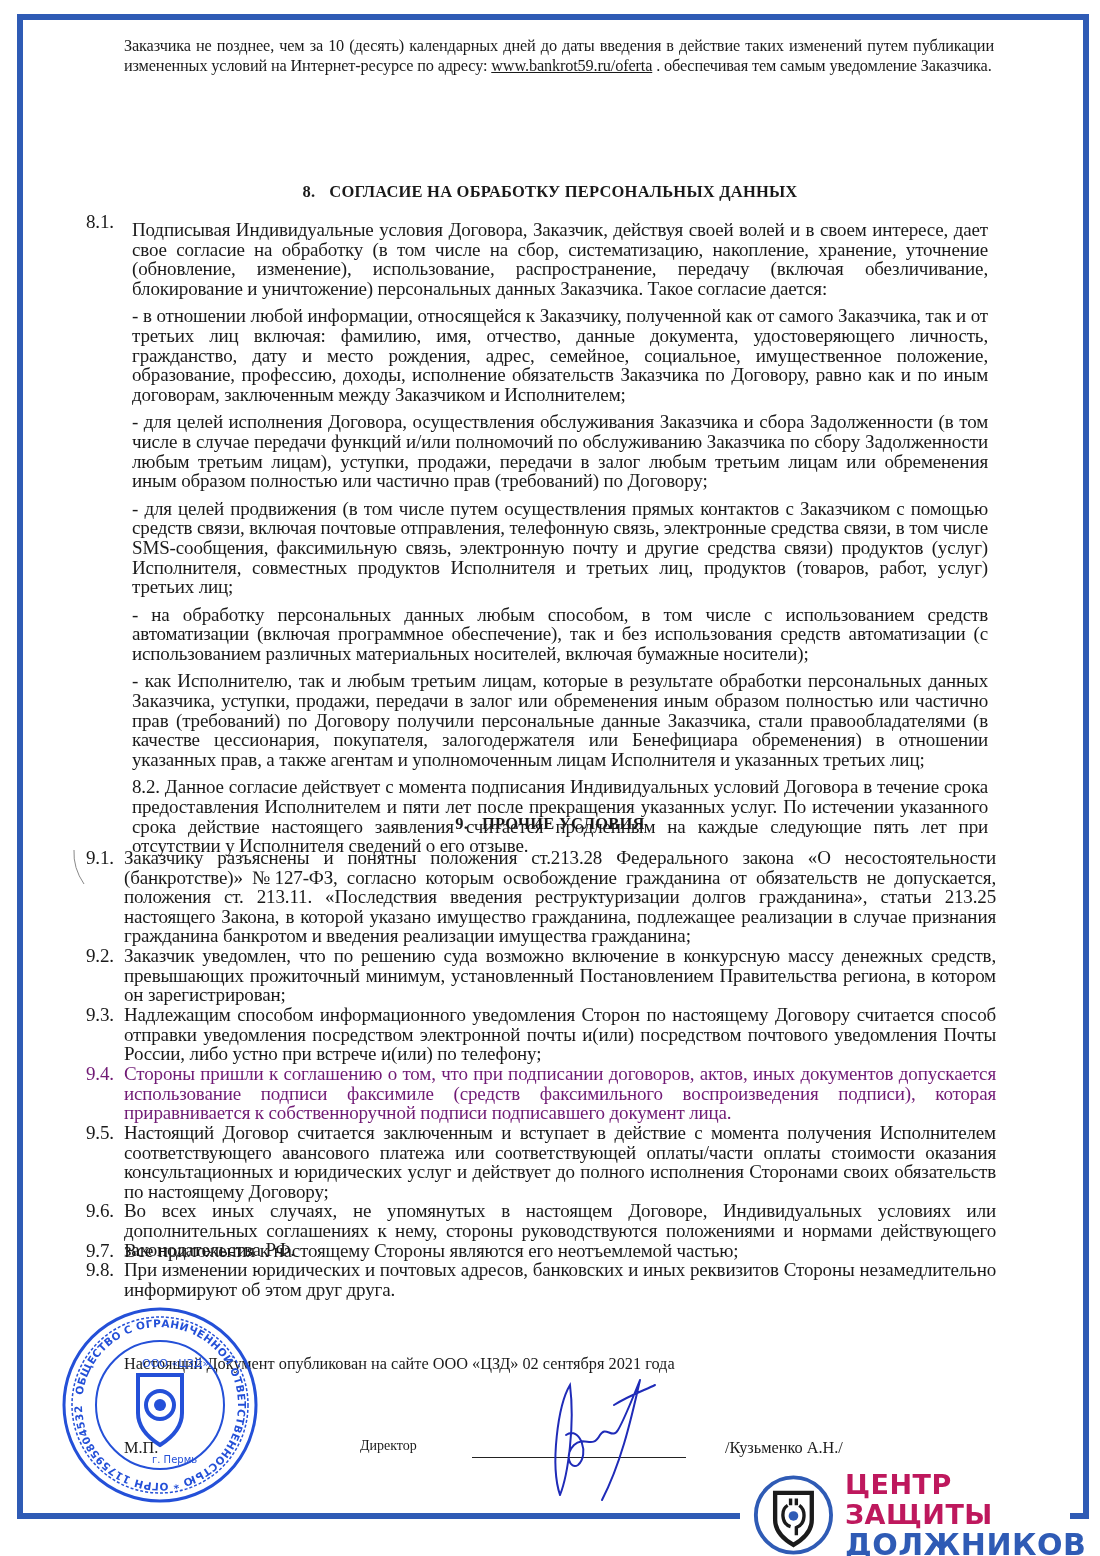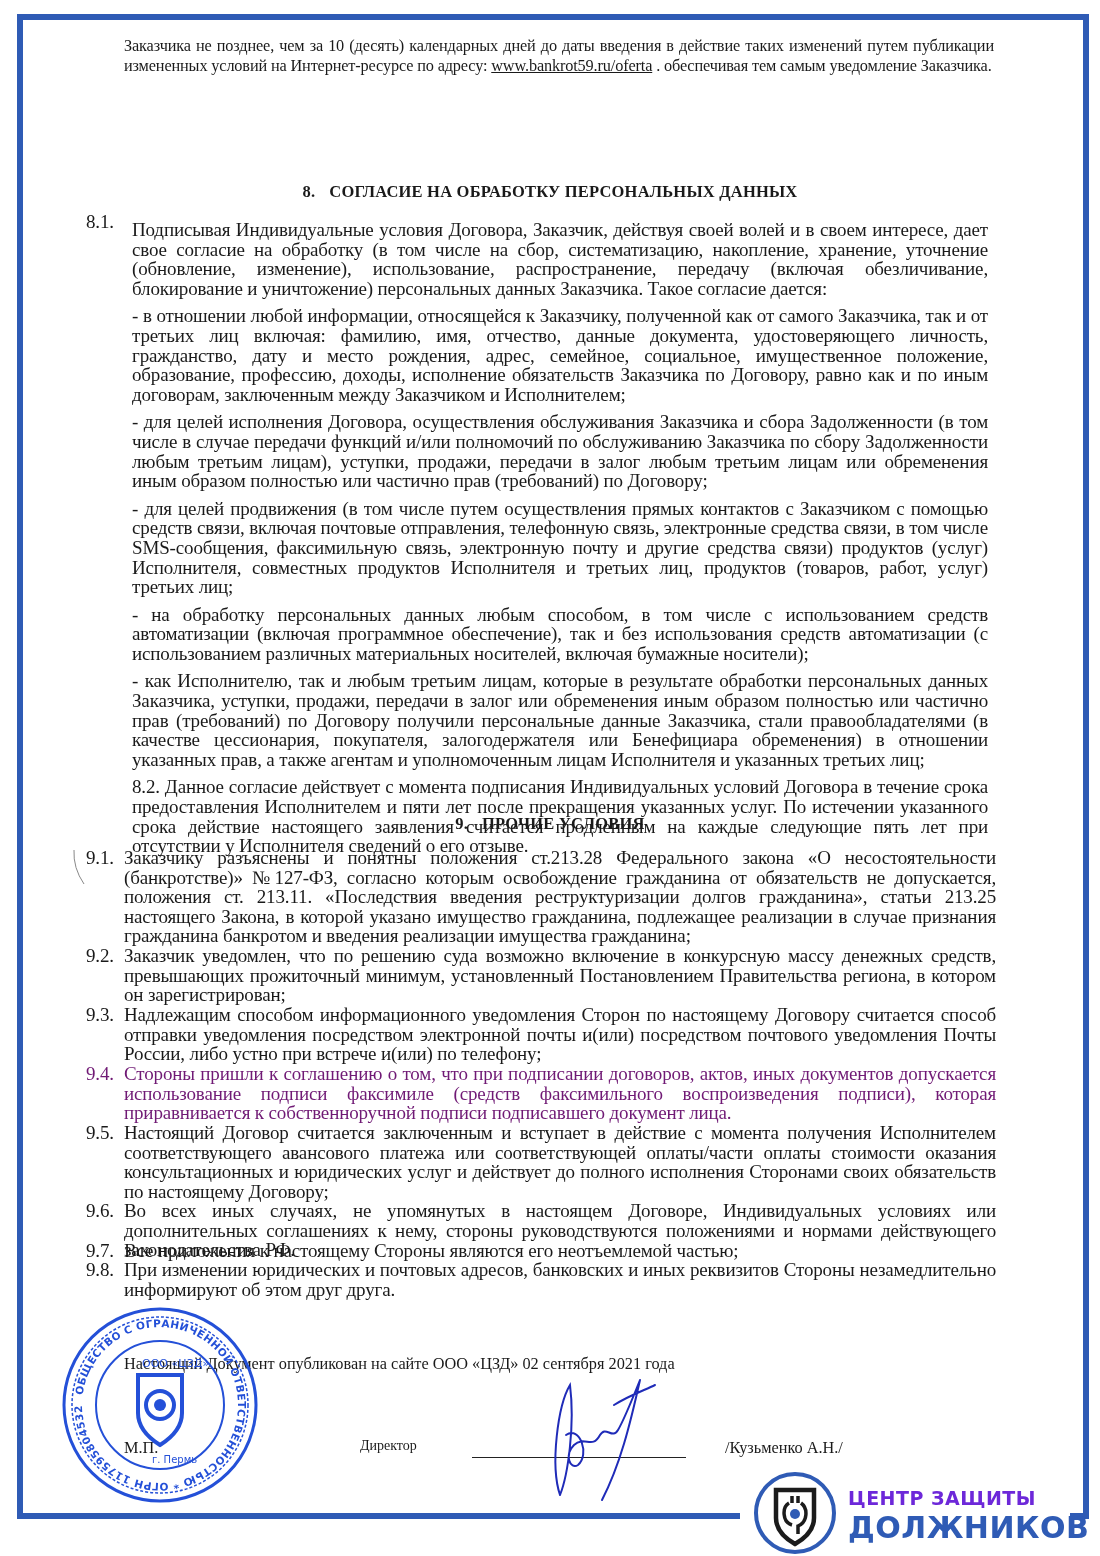--- a/index.html
+++ b/index.html
@@ -23,21 +23,21 @@
   .faded { color: #701a75; }
   .footer-note { position: absolute; left: 124px; top: 1354px; font-size: 16.3px; }
   .mp { position: absolute; left: 124px; top: 1438px; font-size: 16.3px; }
   .director { position: absolute; left: 360px; top: 1438px; font-size: 14px; }
   .sigline { position: absolute; left: 472px; top: 1457px; width: 214px; border-top: 1px solid #222; }
   .signame { position: absolute; left: 696px; top: 1438px; font-size: 16.3px; margin-left: 29px; }
   .signature { position: absolute; left: 530px; top: 1365px; }
   .stamp { position: absolute; left: 60px; top: 1305px; }
   .logo { position: absolute; left: 752px; top: 1470px; display: flex; align-items: center; }
   .logo-text { margin-left: 10px; font-family: "DejaVu Sans", sans-serif; font-weight: bold; line-height: 30px; }
-  .logo-top { color: #6d28d9; font-size: 19px; letter-spacing: 0.5px; }
+  .logo-top { color: #be185d; font-size: 27px; letter-spacing: 0.5px; }
   .logo-bottom { color: #2f5bb5; font-size: 30px; letter-spacing: 0.5px; }
   .scan-mark { position: absolute; left: 72px; top: 848px; }
 </style>
 </head>
 <body>
 
 <div class="frame"></div>
 <div class="frame-mask"></div>
 
 <div class="page">

